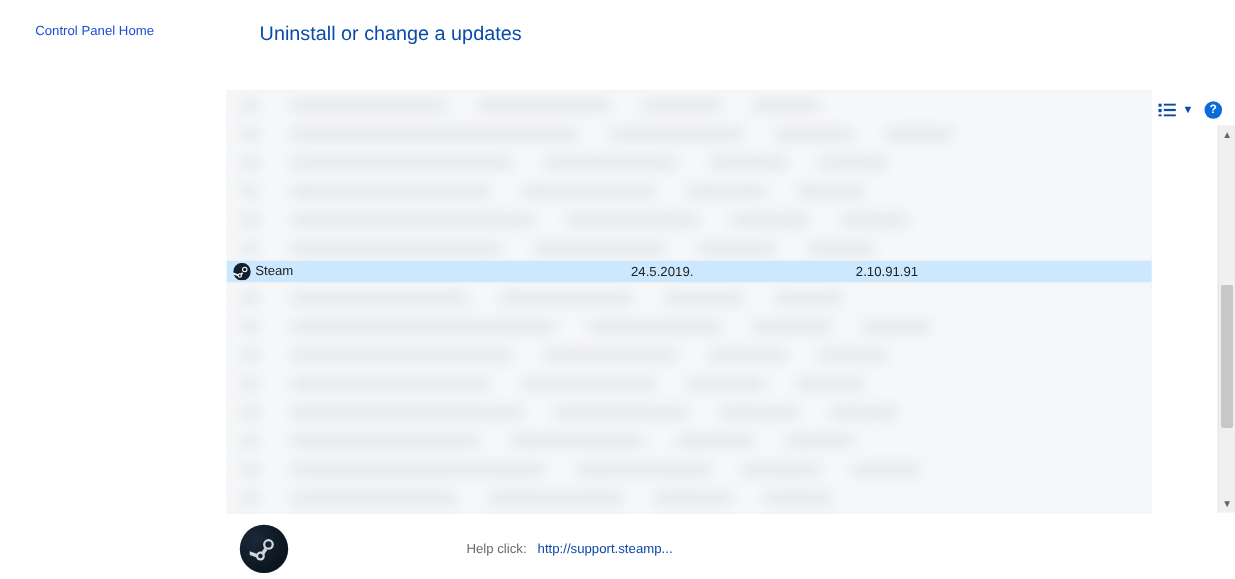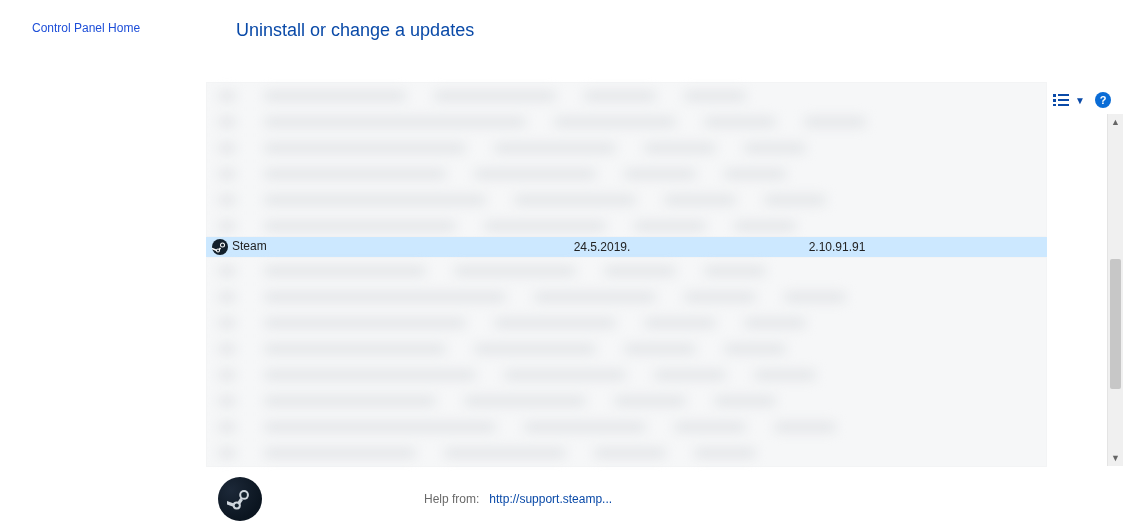--- a/index.html
+++ b/index.html
@@ -105,21 +105,21 @@
       align-items: center;
       font-size: 12px;
       color: #222;
       cursor: default;
     }
     .cell { padding: 0 6px; white-space: nowrap; overflow: hidden; text-overflow: ellipsis; }
     .col-name { display:flex; width: 316px; }
     .col-pub  { width: 190px; }
     .col-inst { width: 160px; text-align: center; }
     .col-size { width: 90px; }
-    .col-ver  { width: 130px; text-align: center; }
+    .col-ver  { width: 130px; }
     .app-icon { width:16px; height:16px; margin-right:4px; }
 
     
     .scroll-rail {
       position:absolute; right:0; top:32px; bottom:0; width:16px;
       background:#f0f0f0; border-left:1px solid #e4e4e4;
     }
     .scroll-arrow {
       position:absolute; left:0; right:0; height:16px;
       display:flex; align-items:center; justify-content:center;
@@ -320,18 +320,18 @@
       <div class="details-icon">
         <svg viewBox="0 0 32 32">
           <circle cx="21" cy="11" r="6" fill="#cfd6dd"></circle>
           <circle cx="21" cy="11" r="3.5" fill="#12202c"></circle>
           <path d="M-2 20 L12 25 L18 16" stroke="#cfd6dd" stroke-width="4" fill="none"></path>
           <circle cx="12" cy="24" r="5" fill="#cfd6dd"></circle>
           <circle cx="12" cy="24" r="2.5" fill="#12202c"></circle>
         </svg>
       </div>
       <div class="details-text">
-        <span class="details-label">Help from:</span>
+        <span class="details-label">Help click:</span>
         <span class="details-value">http://support.steamp...</span>
       </div>
     </div>
   </div>
 </div>
 
 </body></html>

